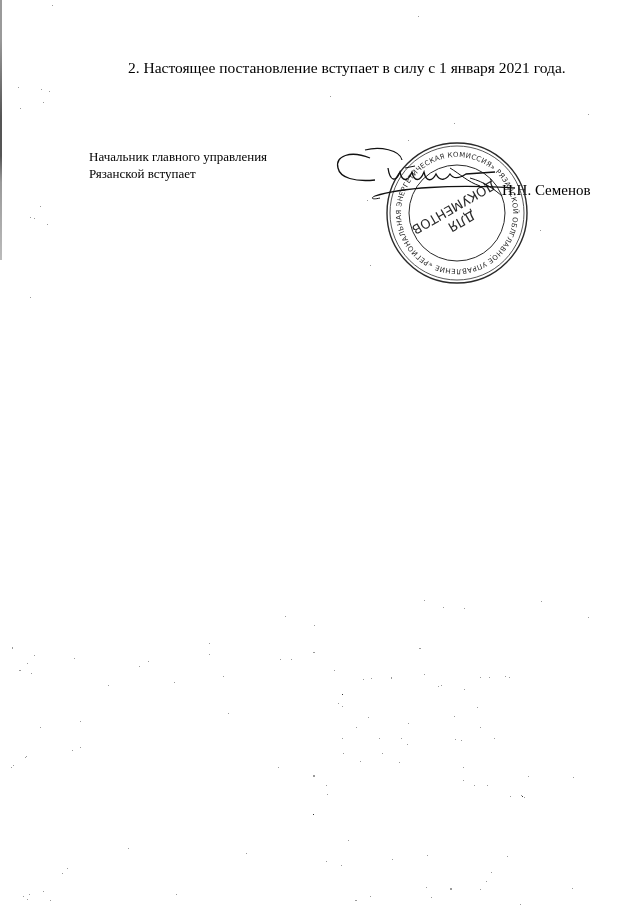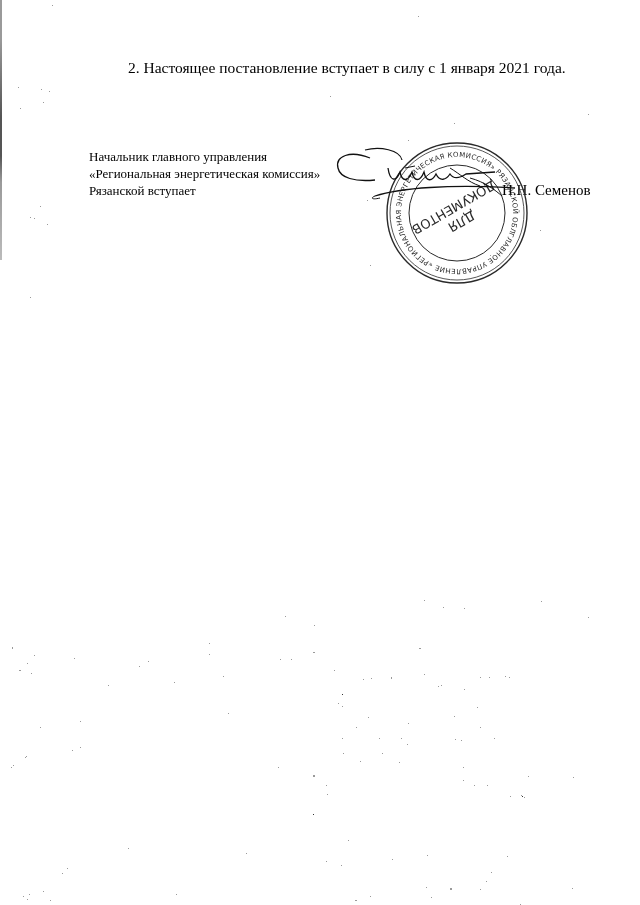--- a/index.html
+++ b/index.html
@@ -80,21 +80,20 @@
 </head>
 <body>
 
 <div class="page">
   <div class="left-edge"></div>
 
   <div class="clause">2. Настоящее постановление вступает в силу с 1 января 2021 года.</div>
 
   <div class="signer-block">
     <div>Начальник главного управления</div>
-    <div>«Региональная энергетическая комиссия»</div>
     <div>Рязанской вступает</div>
   </div>
 
   <div class="signer-name">Н.Н. Семенов</div>
 
   <svg class="stamp" viewBox="0 0 146 146" xmlns="http://www.w3.org/2000/svg">
     <defs>
       <path id="ringPath" d="M73,73 m-56,0 a56,56 0 1,1 112,0 a56,56 0 1,1 -112,0"></path>
     </defs>
     <circle cx="73" cy="73" r="70" fill="none" stroke="#2a2a2a" stroke-width="1.4"></circle>

